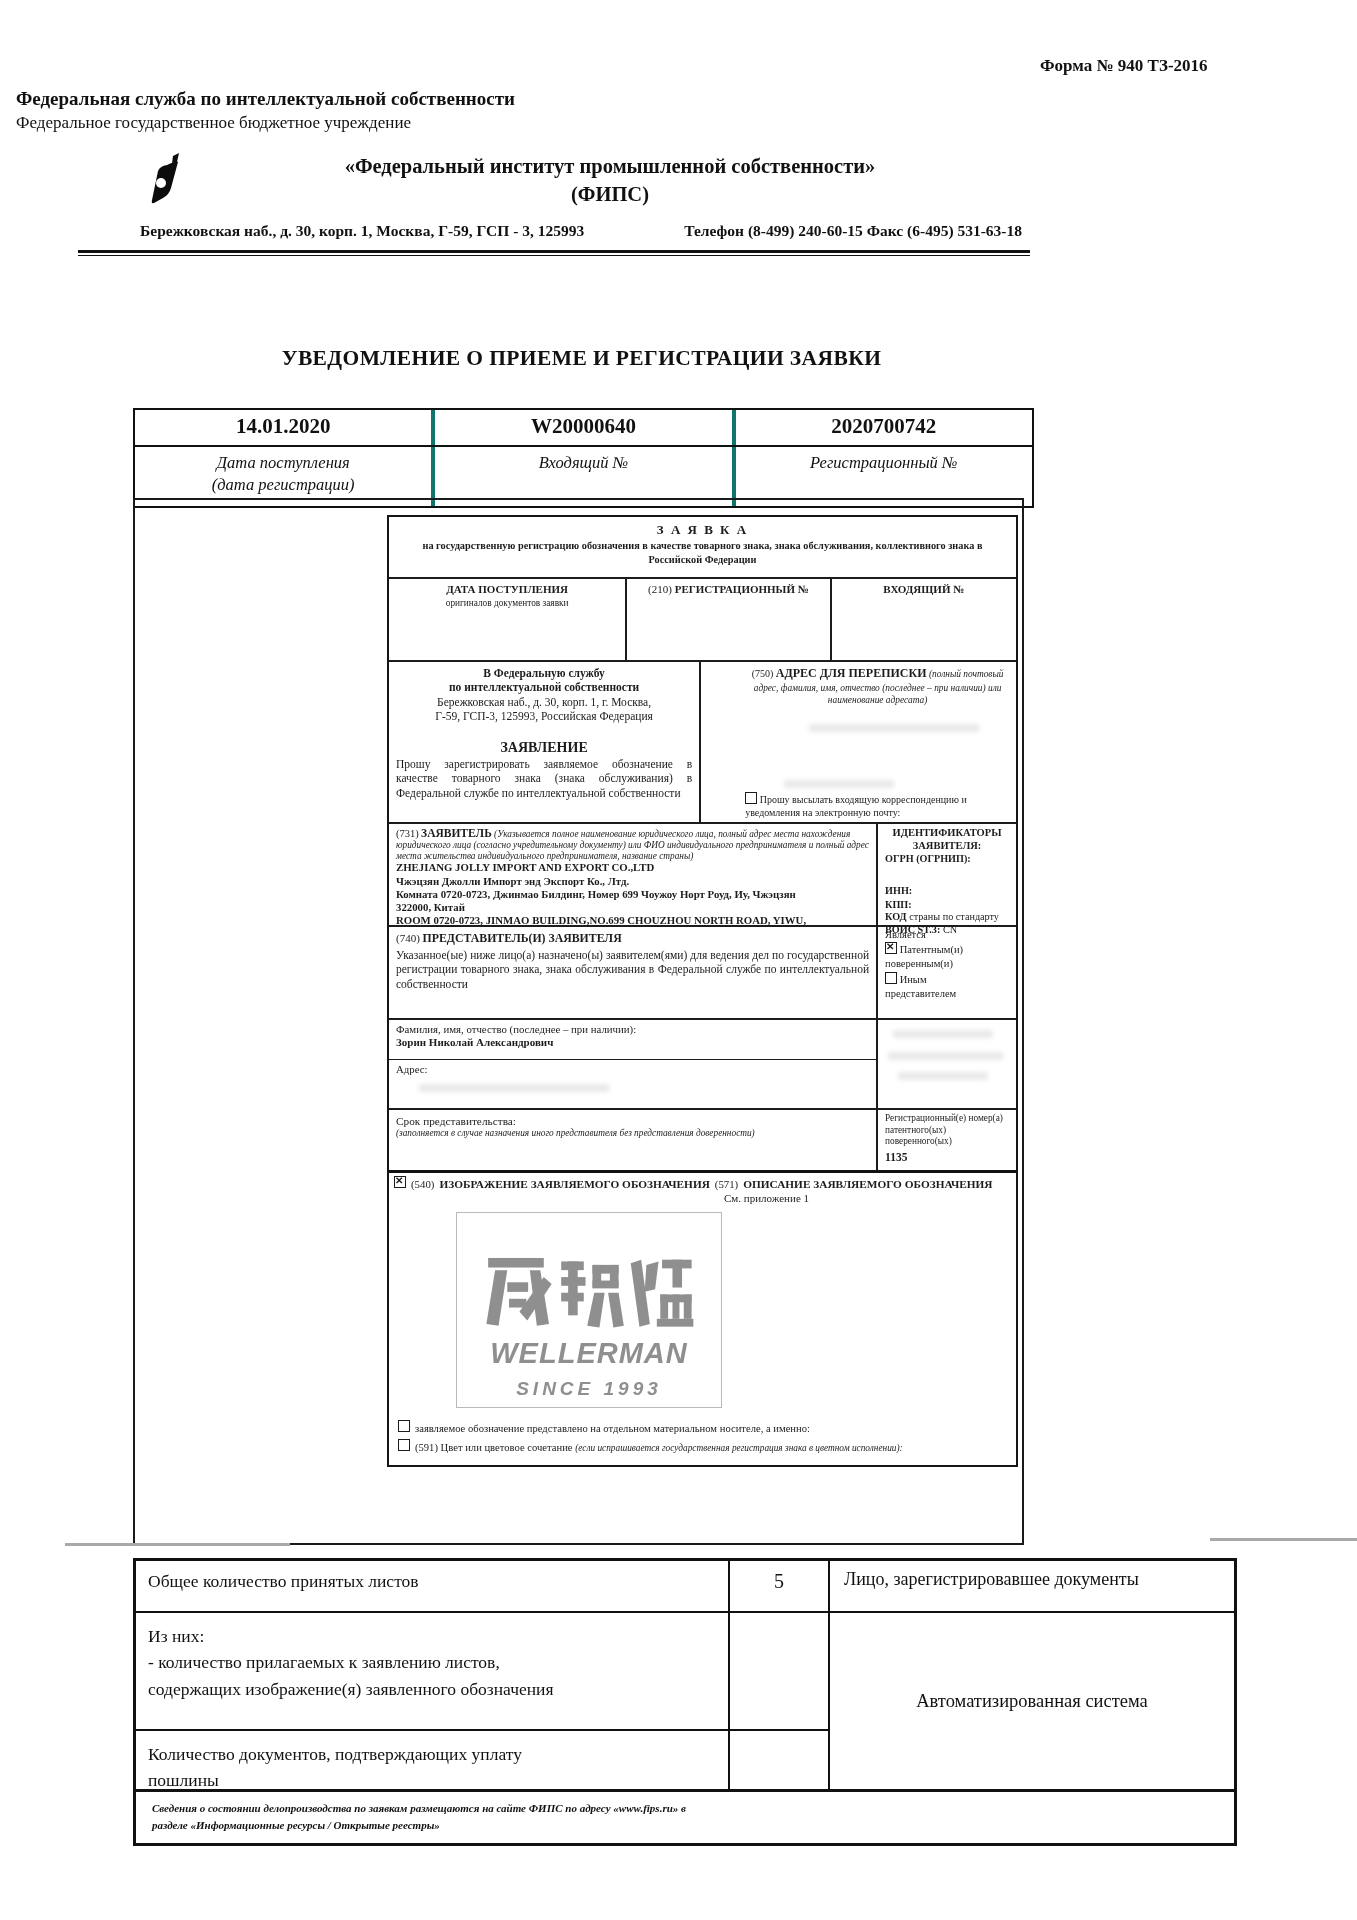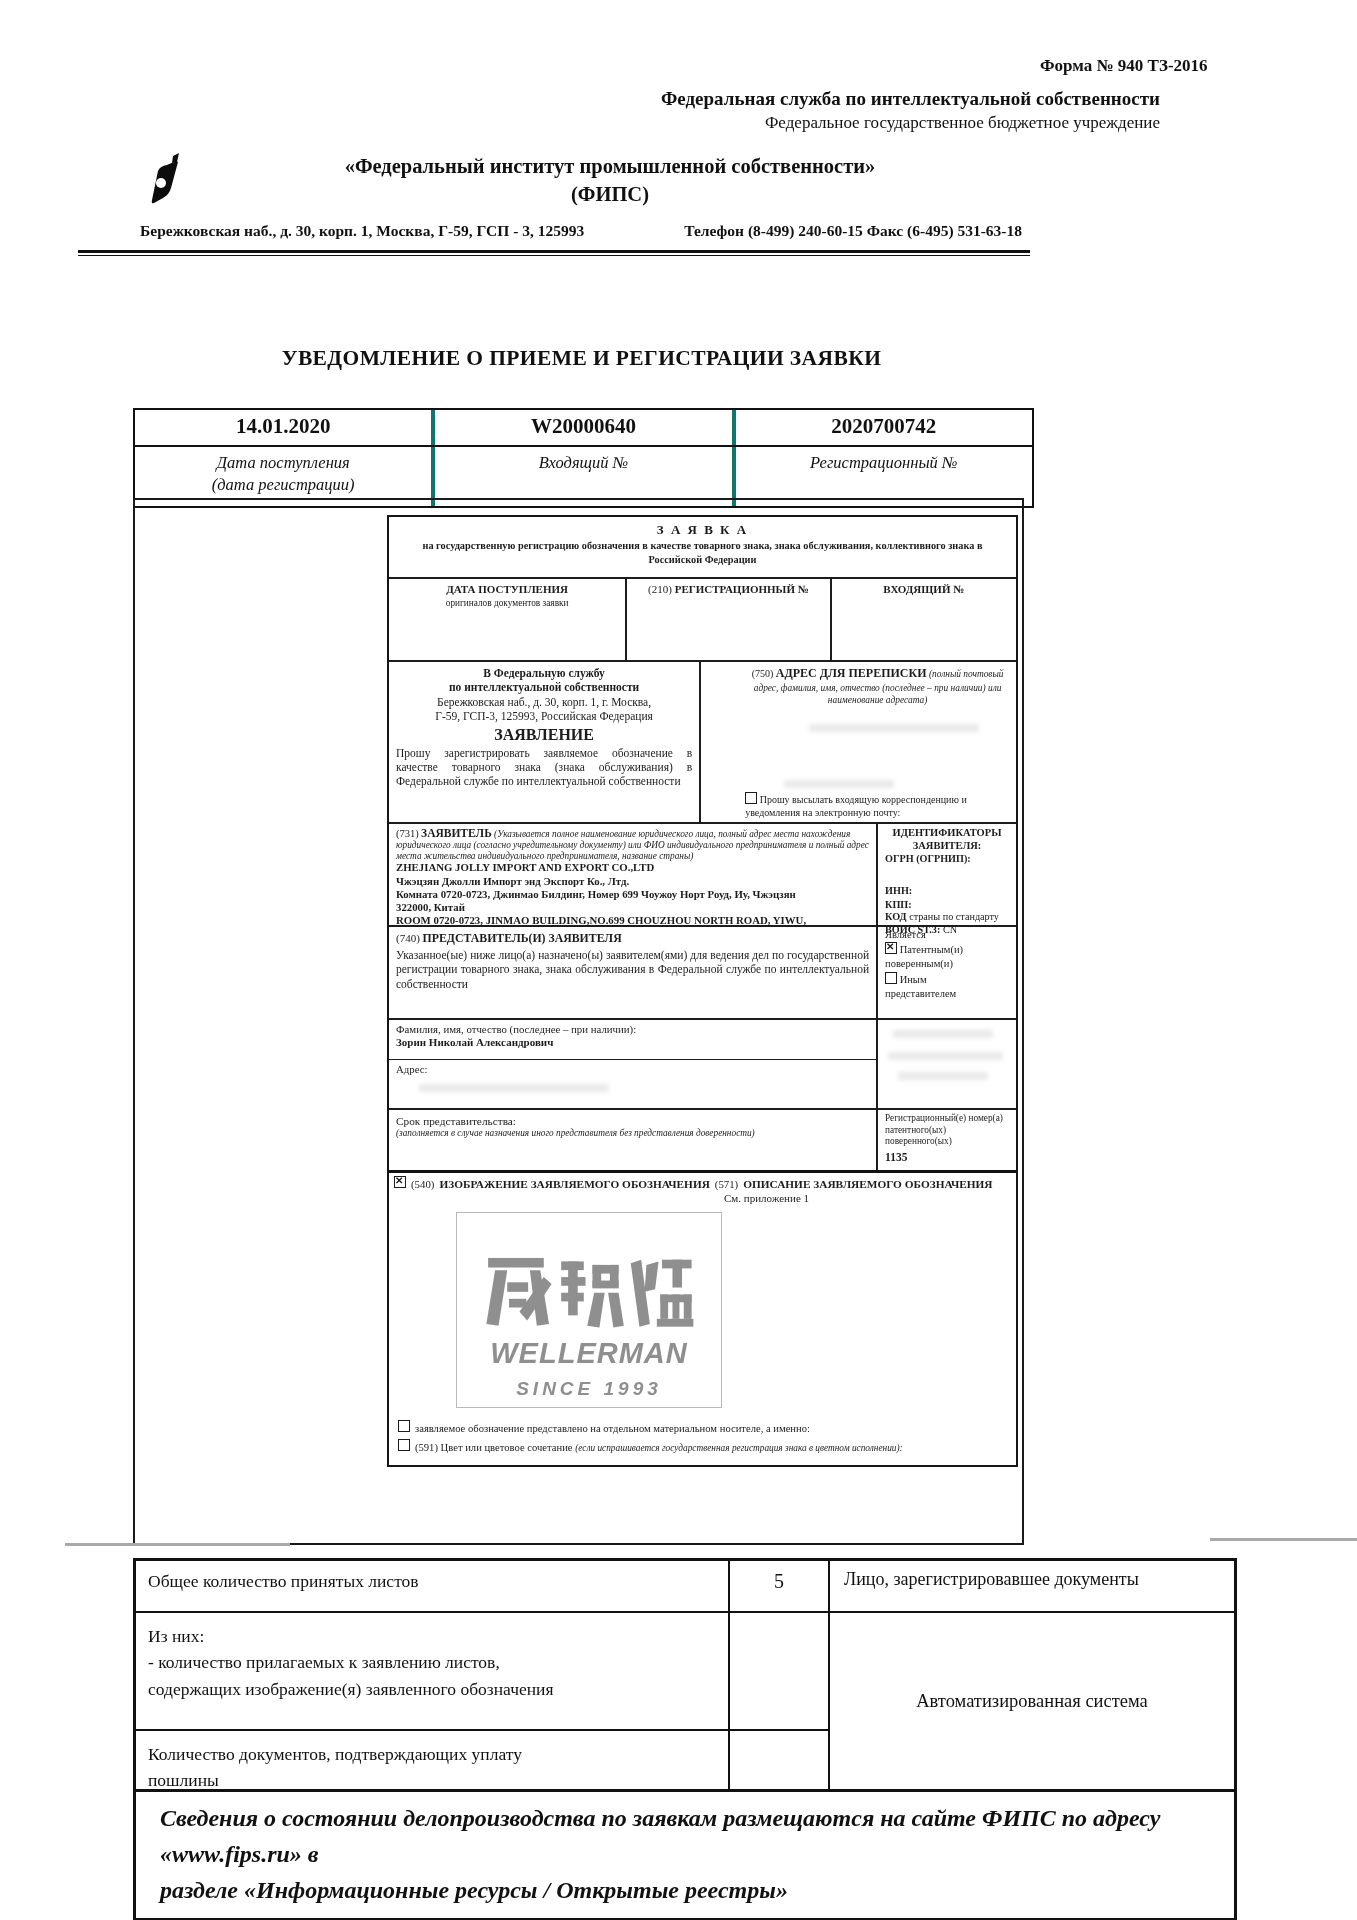--- a/index.html
+++ b/index.html
@@ -5,21 +5,21 @@
   html,body{margin:0;padding:0;background:#fff;}
   #page{position:relative;width:1357px;height:1920px;background:#fff;color:#111;
         font-family:"Liberation Serif","DejaVu Serif",serif;overflow:hidden;}
   .abs{position:absolute;}
   .b{font-weight:bold;}
   .i{font-style:italic;}
   .sr{position:absolute;width:1px;height:1px;overflow:hidden;clip:rect(0 0 0 0);}
 
   
   .form-no{top:56px;left:1040px;width:230px;font-weight:bold;font-size:17px;}
-  .hdr-a{top:88px;left:0;width:1160px;text-align:right;}
+  .hdr-a{top:88px;left:16px;width:1160px;text-align:left;}
   .hdr-a .l1{font-size:19px;font-weight:bold;}
   .hdr-a .l2{font-size:17px;margin-top:3px;}
   .hdr-b{top:155px;left:55px;width:1110px;text-align:center;}
   .hdr-b .l3{font-size:20.5px;font-weight:bold;}
   .hdr-b .l4{font-size:20.5px;font-weight:bold;margin-top:5px;}
   .logo{top:152px;left:146px;}
   .addr-row{top:222px;left:140px;width:882px;display:flex;justify-content:space-between;
             font-weight:bold;font-size:15.5px;}
   .dbl-rule{top:250px;left:78px;width:952px;height:2px;border-top:3px solid #111;border-bottom:1.5px solid #111;}
   .doc-title{top:346px;left:133px;width:897px;text-align:center;font-weight:bold;font-size:21.5px;letter-spacing:.4px;}
@@ -46,21 +46,21 @@
   .row-a{height:83px;}
   .row-a .c1{width:38%;text-align:center;}
   .row-a .c2{width:32.6%;text-align:center;}
   .row-a .c3{width:29.4%;text-align:center;}
   .row-a .h{font-weight:bold;font-size:11px;}
   .row-a .s{font-size:9.3px;margin-top:1px;}
   .row-b{height:162px;gap:38px;}
   .row-b .left{width:53%;text-align:center;}
   .row-b .right{width:47%;position:relative;}
   .row-b .left .ln{font-size:11.5px;}
-  .row-b .left .st-title{font-weight:bold;font-size:16px;margin-top:1px;}
+  .row-b .left .st-title{font-weight:bold;font-size:14px;margin-top:15px;}
   .row-b .just{text-align:justify;font-size:11.5px;margin-top:1px;}
   .corr-title{font-size:9.4px;text-align:center;line-height:1.3;}
   .corr-title .code{font-size:10px;}
   .corr-title .tt{font-weight:bold;font-size:12px;}
   .email-line{position:absolute;left:6px;right:4px;bottom:3px;font-size:10px;line-height:1.25;}
   .row-c{height:103px;}
   .row-c .left{width:78%;overflow:hidden;padding-top:3px;}
   .row-c .right{width:22%;font-size:10px;padding-top:3px;}
   .fine{font-style:italic;font-size:9.3px;line-height:1.14;}
   .fine .code{font-style:normal;font-size:10.5px;}
@@ -119,21 +119,21 @@
   .st-r1 .c1{flex:0 0 594px;border-right:2px solid #111;padding:10px 0 0 12px;box-sizing:border-box;}
   .st-r1 .c2{flex:0 0 100px;border-right:2px solid #111;text-align:center;padding-top:9px;font-size:20px;box-sizing:border-box;}
   .st-r1 .c3{flex:1;padding:8px 0 0 14px;font-size:18px;}
   .st-body{display:flex;}
   .st-left{flex:0 0 694px;}
   .st-r2{display:flex;height:118px;border-bottom:2px solid #111;box-sizing:border-box;}
   .st-r3{display:flex;height:58px;box-sizing:border-box;}
   .st-r2 .c1,.st-r3 .c1{flex:0 0 594px;border-right:2px solid #111;padding:10px 0 0 12px;box-sizing:border-box;line-height:1.5;}
   .st-r2 .c2,.st-r3 .c2{flex:0 0 100px;box-sizing:border-box;}
   .st-right{flex:1;border-left:2px solid #111;display:flex;align-items:center;justify-content:center;font-size:18.5px;margin-left:-2px;}
-  .st-note{border-top:3px solid #111;padding:8px 24px 10px;font-weight:bold;font-style:italic;font-size:24px;line-height:1.5;}
+  .st-note{border-top:3px solid #111;padding:8px 16px 10px;font-weight:bold;font-style:italic;font-size:11px;line-height:1.5;}
 </style>
 </head>
 <body>
 
 <div id="page">
 
   <div class="abs form-no">Форма № 940 ТЗ-2016</div>
 
   <div class="abs hdr-a">
     <div class="l1">Федеральная служба по интеллектуальной собственности</div>

